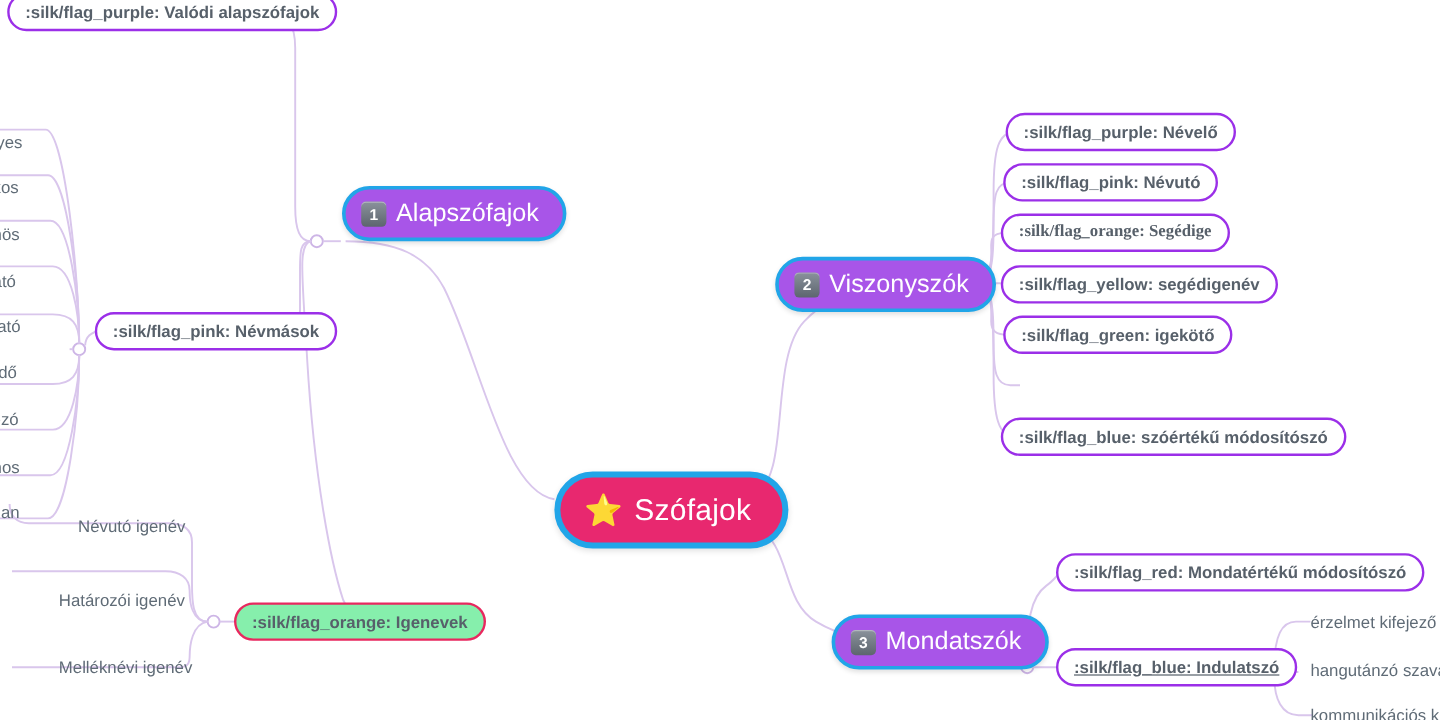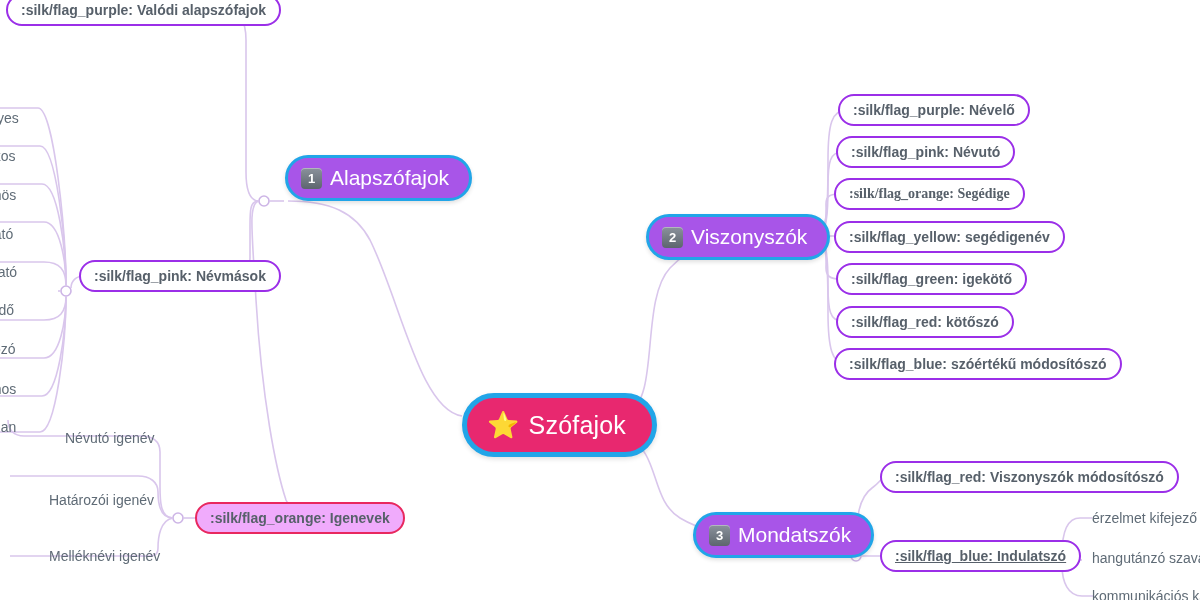--- a/index.html
+++ b/index.html
@@ -89,21 +89,21 @@
     background: #ffffff;
     border: 2px solid #9b2fe8;
     color: #57606a;
     font-size: 14px;
     font-weight: bold;
   }
 
   
   .node-flag.selected {
     border-color: #e8285f;
-    background: #f0abfc;
+    background: #86efac;
   }
 
   
   .node-leaf {
     height: 26px;
     color: #5f6b76;
     font-size: 14px;
     font-weight: normal;
     background: transparent;
     border: none;
@@ -254,29 +254,26 @@
   </div>
   <div class="node node-flag" style="left:834px; top:178px;font-family:Liberation Serif, serif;">
     <span>:silk/flag_orange: Segédige</span>
   </div>
   <div class="node node-flag" style="left:834px; top:221px;">
     <span>:silk/flag_yellow: segédigenév</span>
   </div>
   <div class="node node-flag" style="left:836px; top:263px;">
     <span>:silk/flag_green: igekötő</span>
   </div>
-  <div class="node node-flag" style="left:836px; top:306px;">
-    <span>:silk/flag_red: kötőszó</span>
-  </div>
   <div class="node node-flag" style="left:834px; top:348px;">
     <span>:silk/flag_blue: szóértékű módosítószó</span>
   </div>
 
   <div class="node node-flag" style="left:880px; top:461px;">
-    <span>:silk/flag_red: Viszonyszók módosítószó</span>
+    <span>:silk/flag_red: Mondatértékű módosítószó</span>
   </div>
   <div class="node node-flag" style="left:880px; top:540px;text-decoration:underline;">
     <span>:silk/flag_blue: Indulatszó</span>
   </div>
 
   <div class="node node-leaf" style="left:1092px; top:505px;">
     <span>érzelmet kifejező</span>
   </div>
   <div class="node node-leaf" style="left:1092px; top:545px;">
     <span>hangutánzó szavak</span>

